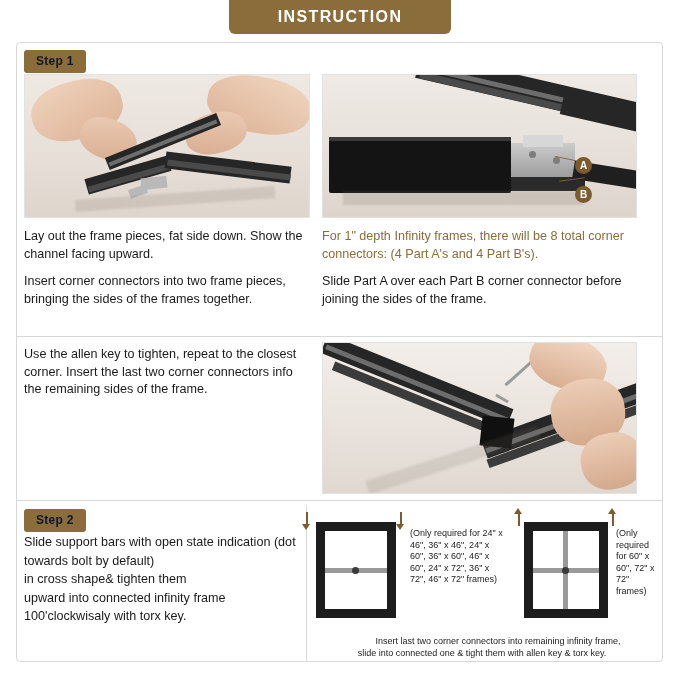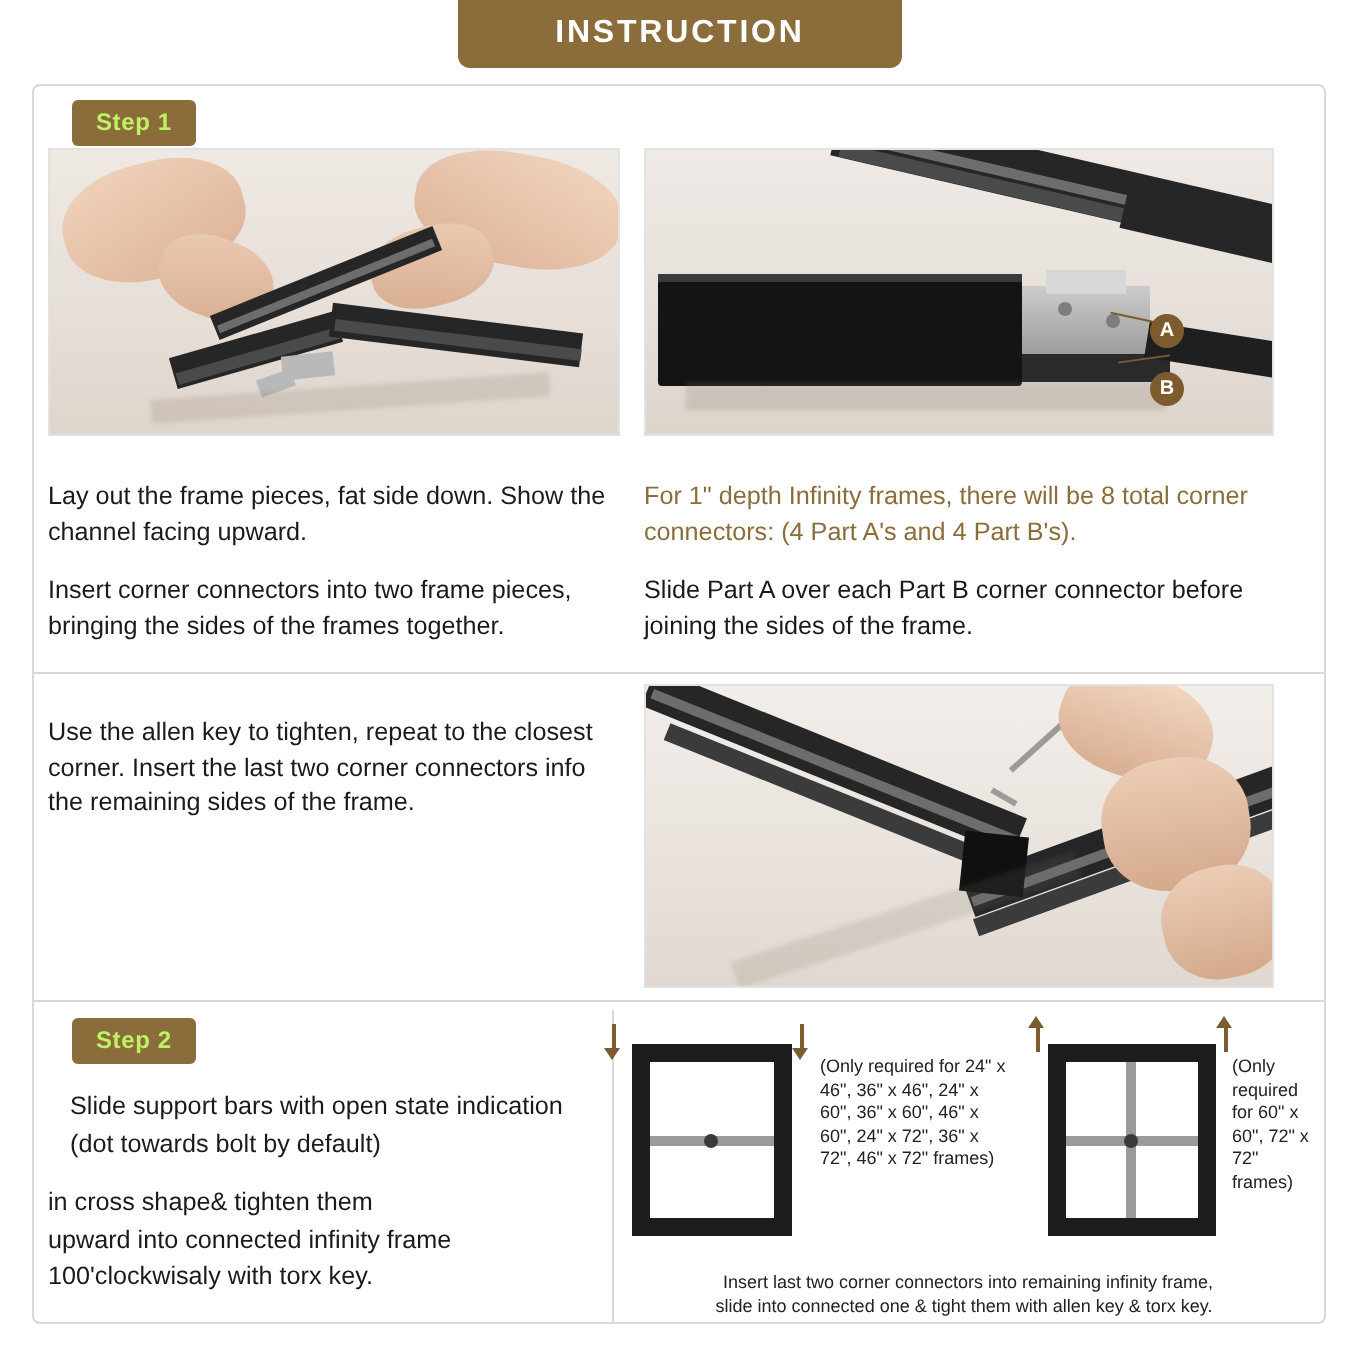--- a/index.html
+++ b/index.html
@@ -51,27 +51,26 @@
     border: 1px solid #d8d8d8;
     border-radius: 4px;
     box-sizing: border-box;
     background: #ffffff;
   }
 
   
   .step-badge {
     position: absolute;
     background: #8a6d3a;
-    color: #bef264;
+    color: #0f172a;
     font-size: 12px;
     font-weight: bold;
     padding: 4px 12px 5px 12px;
     border-radius: 3px;
     letter-spacing: .3px;
-    margin-left: 12px;
   }
   #step1-badge { left: 24px; top: 50px; }
   #step2-badge { left: 24px; top: 509px; }
 
   
   .hr {
     position: absolute;
     height: 1px;
     background: #d8d8d8;
   }
@@ -90,21 +89,21 @@
     overflow: hidden;
   }
 
   
   .text {
     position: absolute;
     font-size: 12.6px;
     line-height: 17.5px;
     color: #1a1a1a;
   }
-  .text p { margin: 12px 0 10px 0; }
+  .text p { margin: 0 0 10px 0; }
   .text p:last-child { margin-bottom: 0; }
   .brown { color: #8a6d3a; }
 
   
   .bubble {
     position: absolute;
     width: 17px;
     height: 17px;
     border-radius: 50%;
     background: #7c5c2e;
@@ -273,21 +272,21 @@
     <div class="hand" style="left:258px;top:90px;width:62px;height:56px;transform:rotate(-12deg);background:linear-gradient(180deg,#eccdb6,#d4a98c);"></div>
 
     <div class="surface" style="left:40px;top:110px;width:180px;height:14px;background:rgba(120,110,100,.16);filter:blur(1px);transform:rotate(-18deg);"></div>
   </div>
 
   <div class="hr" style="left:17px; top:500px; width:645px;"></div>
 
   <div class="step-badge" id="step2-badge">Step 2</div>
 
   <div class="text" style="left:24px; top:533px; width:282px; line-height:18.5px;">
-    <p style="margin:11px;">Slide support bars with open state indication (dot towards bolt by default)</p>
+    <p style="margin:0;">Slide support bars with open state indication (dot towards bolt by default)</p>
     <p style="margin:0;">in cross shape&amp; tighten them</p>
     <p style="margin:0;">upward into connected infinity frame</p>
     <p style="margin:0;">100'clockwisaly with torx key.</p>
   </div>
 
   <div class="vr" style="left:306px; top:505px; height:156px;"></div>
 
   <div style="position:absolute; left:310px; top:518px; width:92px; height:100px;">
 
     <div class="bar" style="left:6px;top:4px;width:80px;height:9px;"></div>
@@ -321,16 +320,16 @@
     <div style="position:absolute;left:44px;top:49px;width:7px;height:7px;border-radius:50%;background:#3a3a3a;"></div>
   </div>
 
   <div class="arrow-stem" style="left:518px; top:512px; height:14px;"></div>
   <div class="arrow-up" style="left:514px; top:508px;"></div>
   <div class="arrow-stem" style="left:612px; top:512px; height:14px;"></div>
   <div class="arrow-up" style="left:608px; top:508px;"></div>
 
   <div class="note" style="left:616px; top:528px; width:44px;">(Only required for 60" x 60", 72" x 72" frames)</div>
 
-  <div class="note-center" style="left:312px; top:636px; width:344px;">Insert last two corner connectors into remaining infinity frame,</div>
+  <div class="note-center" style="left:326px; top:636px; width:344px;">Insert last two corner connectors into remaining infinity frame,</div>
   <div class="note-center" style="left:310px; top:648px; width:344px;">slide into connected one &amp; tight them with allen key &amp; torx key.</div>
 
 </div>
 
 </body></html>

